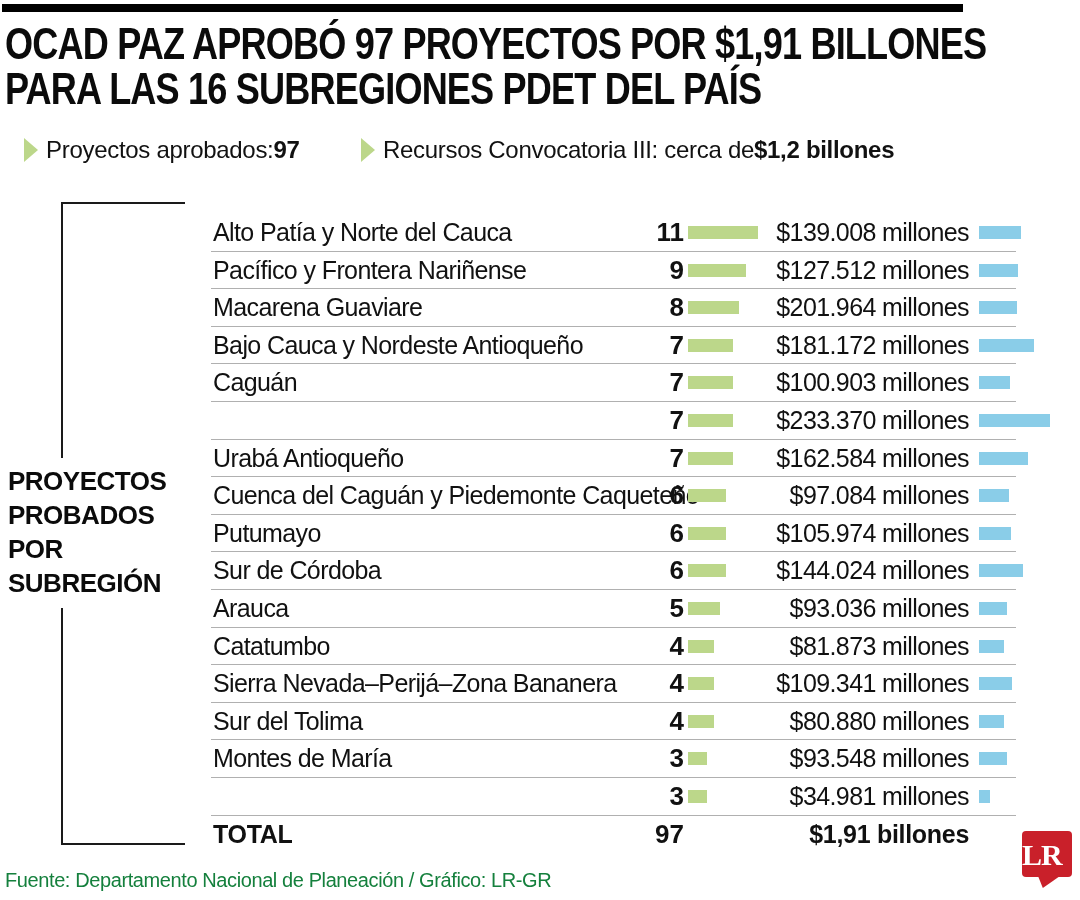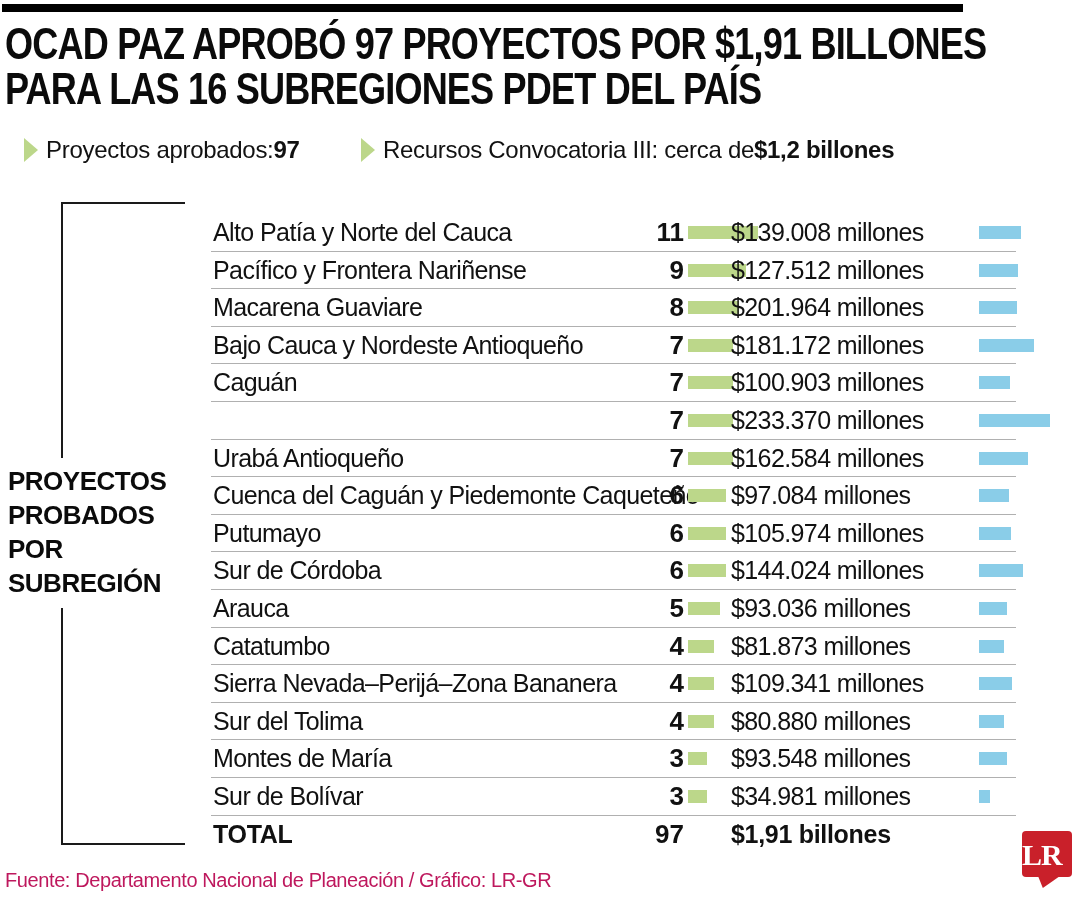--- a/index.html
+++ b/index.html
@@ -31,26 +31,26 @@
   .table { position:absolute; left:211px; top:204px; width:805px;margin-top:10px; }
   .row { position:relative; height:37.6px; border-bottom:1px solid var(--sep,#b0b0b0); }
   .row.total { border-bottom:none; }
   .r-name { position:absolute; left:2px; top:0; line-height:37px; font-size:25px;
             letter-spacing:-0.6px; white-space:nowrap; }
   .row.total .r-name { font-weight:700; letter-spacing:-0.3px; }
   .r-count { position:absolute; left:373px; width:100px; top:0; line-height:37px;
              text-align:right; font-size:26px; font-weight:700; }
   .r-gbar { position:absolute; left:477px; top:12px; height:13px; background:var(--green); }
   .r-amount { position:absolute; left:520px; width:238px; top:0; line-height:37px;
-              text-align:left; font-size:25px; letter-spacing:-0.6px; white-space:nowrap; }
+              text-align:right; font-size:25px; letter-spacing:-0.6px; white-space:nowrap; }
   .row.total .r-amount { font-weight:700; letter-spacing:-0.3px; }
   .r-bbar { position:absolute; left:768px; top:12px; height:13px; background:var(--blue); }
 
   .footer { position:absolute; left:5px; top:869px; font-size:20px; letter-spacing:-0.4px;
-            color:#be185d; white-space:nowrap; }
+            color:#15803d; white-space:nowrap; }
 
   .lr-logo { position:absolute; left:1022px; top:831px; width:50px; height:46px;
              background:var(--red); border-radius:4px; display:flex; align-items:center;
              }
   .lr-logo .lr-text { color:#fff; font-family:"Liberation Serif", serif; font-weight:700;
                       font-size:30px; letter-spacing:-1px; padding-top:2px; }
   .lr-logo .tail { position:absolute; left:16px; bottom:-11px; width:22px; height:12px;
                    background:var(--red); clip-path:polygon(0 0, 100% 0, 22% 100%); }
 </style>
 </head>
@@ -200,21 +200,20 @@
 
   <div class="row">
     <span class="r-name">Montes de María</span>
     <span class="r-count">3</span>
     <span class="r-gbar" style="width: 19.2px;"></span>
     <span class="r-amount">$93.548 millones</span>
     <span class="r-bbar" style="width: 28.434px;"></span>
   </div>
 
   <div class="row">
-    <span class="r-name">Sur de Bolívar</span>
     <span class="r-count">3</span>
     <span class="r-gbar" style="width: 19.2px;"></span>
     <span class="r-amount">$34.981 millones</span>
     <span class="r-bbar" style="width: 10.6325px;"></span>
   </div>
 </div>
     <div class="row total">
       <span class="r-name">TOTAL</span>
       <span class="r-count">97</span>
       <span class="r-amount">$1,91 billones</span>

